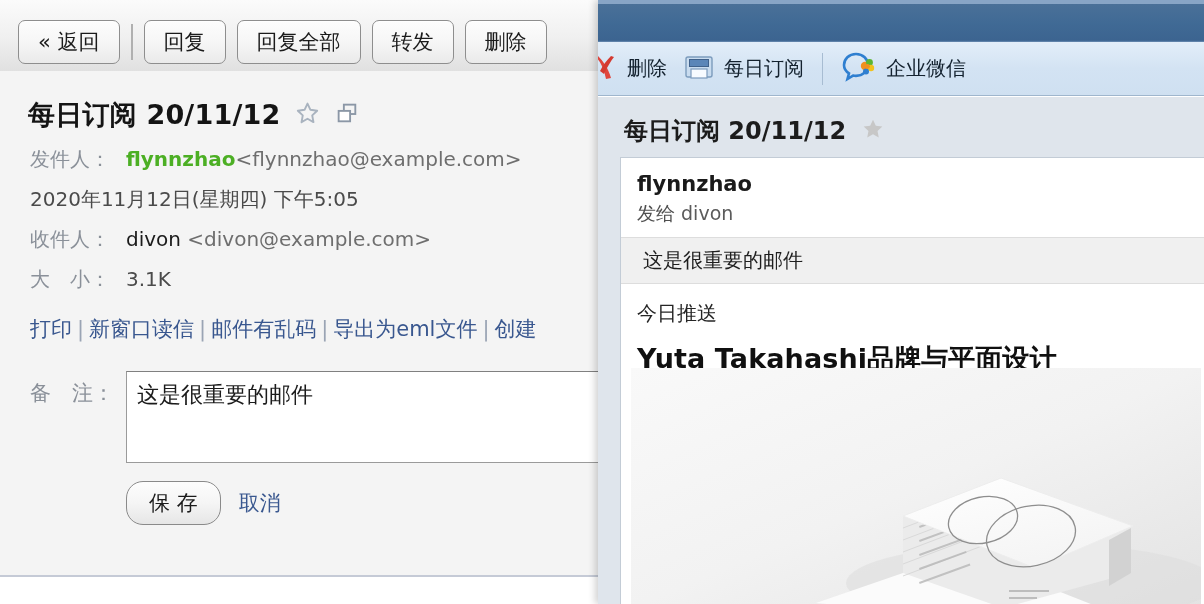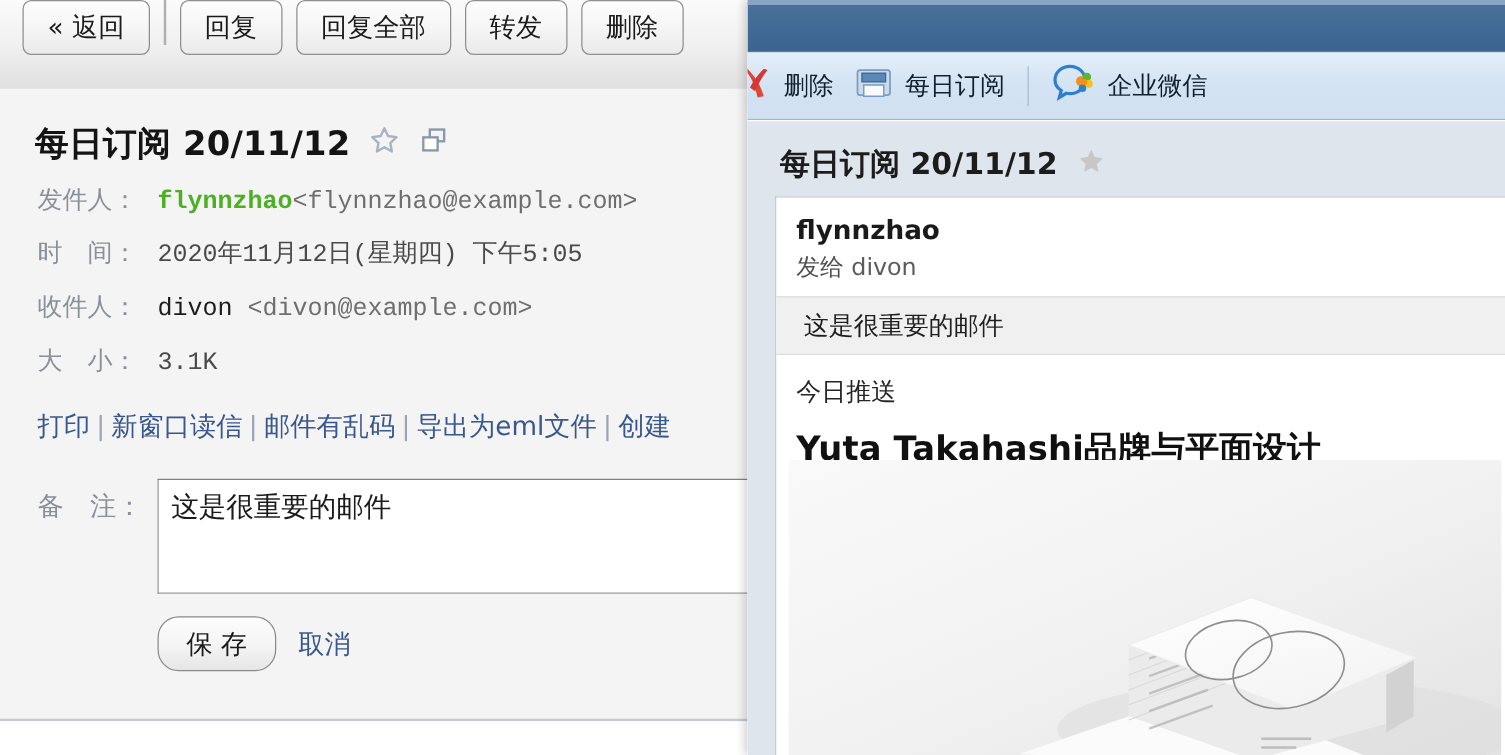--- a/index.html
+++ b/index.html
@@ -15,21 +15,21 @@
   #left-panel {
     position: absolute; left: 0; top: 0;
     width: 598px; height: 604px;
     background: #f4f4f4;
     overflow: hidden;
   }
   #left-toolbar {
     position: absolute; left: 0; top: 0; width: 700px; height: 84px;
     background: linear-gradient(to bottom, #fbfbfb 0%, #f0f0f0 45%, #dcdcdc 96%, #d2d2d2 100%);
     border-bottom: 1px solid #b9b9b9;
-    display: flex; align-items: flex-start;
+    display: flex; align-items: center;
     padding-left: 18px;
   }
   .tb-btn {
     height: 44px;
     min-width: 58px;
     padding: 0 19px;
     border: 1px solid #8e8e8e;
     border-radius: 7px;
     background: linear-gradient(to bottom, #fdfdfd 0%, #f6f6f6 50%, #eaeaea 100%);
     font-size: 21px;
@@ -69,21 +69,21 @@
     font-size: 20px;
     line-height: 36px;
     font-family: "DejaVu Sans", "Liberation Sans", sans-serif;
   }
   .hdr-label {
     color: #8a9099;
     width: 96px;
     flex: 0 0 96px;
     white-space: pre;
   }
-  .hdr-value { color: #4a4a4a; white-space: nowrap; font-family: Liberation Mono, monospace; }
+  .hdr-value { color: #4a4a4a; white-space: nowrap; }
   .hdr-value .name-green { color: #4caf24; font-weight: bold; }
   .hdr-value .name-black { color: #1b1b1b; }
   .hdr-value .addr { color: #6e6e6e; }
 
   #action-links {
     padding: 16px 0 6px 30px;
     font-size: 21px;
     color: #3b5998;
     white-space: nowrap;
     font-family: "DejaVu Sans", "Liberation Sans", sans-serif;
@@ -275,21 +275,20 @@
           </svg>
         </span>
       </div>
 
       <div class="hdr-line">
         <span class="hdr-label">发件人：</span>
         <span class="hdr-value"><span class="name-green">flynnzhao</span><span class="addr">&lt;flynnzhao@example.com&gt;</span></span>
       </div>
 
       <div class="hdr-line">
-        <span class="hdr-label">时　间：</span>
         <span class="hdr-value">2020年11月12日(星期四) 下午5:05</span>
       </div>
 
       <div class="hdr-line">
         <span class="hdr-label">收件人：</span>
         <span class="hdr-value"><span class="name-black">divon</span><span class="addr">&nbsp;</span><span class="addr">&lt;divon@example.com&gt;</span></span>
       </div>
 
       <div class="hdr-line">
         <span class="hdr-label">大　小：</span>

